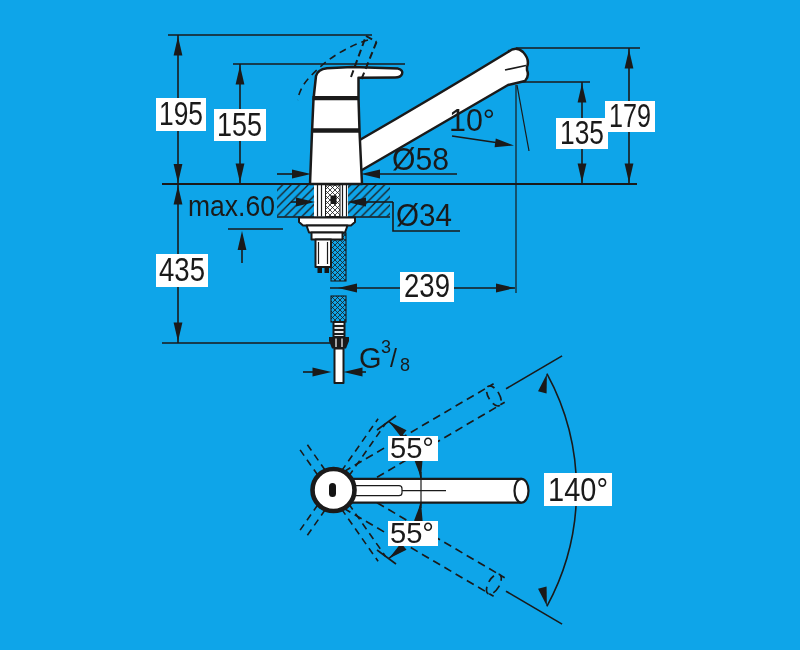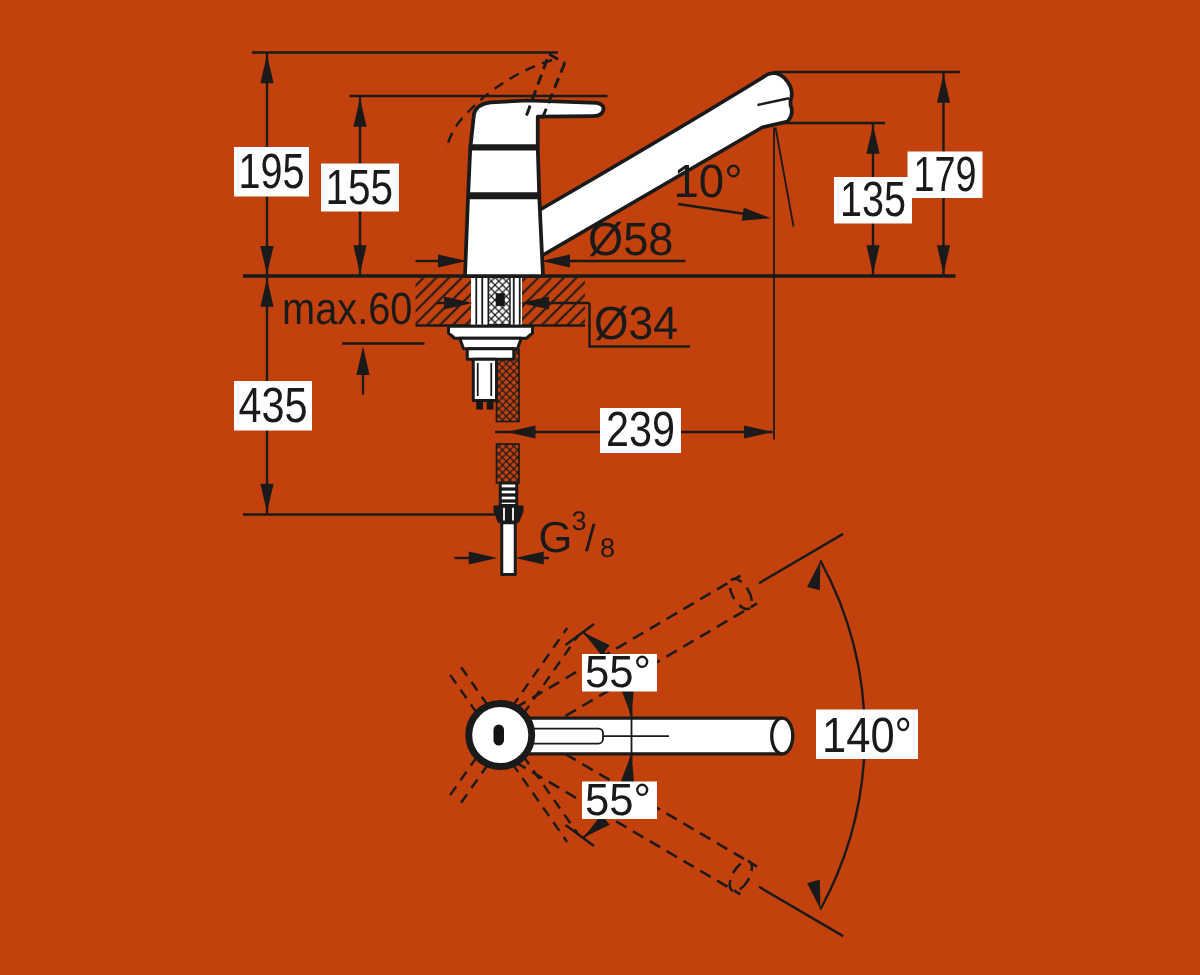--- a/index.html
+++ b/index.html
@@ -1,16 +1,16 @@
 <!DOCTYPE html>
 <html><head>
 <meta charset="utf-8">
 <style>
   html,body{margin:0;padding:0;background:#fff;}
-  #stage{width:800px;height:650px;background:#c2410c;position:relative;overflow:hidden;}
+  #stage{width:800px;height:650px;background:#0ea5e9;position:relative;overflow:hidden;}
   svg text{font-family:"Liberation Sans","DejaVu Sans",sans-serif;fill:#1a1a1a;}
   .ln{stroke:#1a1a1a;stroke-width:1.6;fill:none;}
   .ln2{stroke:#1a1a1a;stroke-width:2.2;fill:none;}
   .thin{stroke:#1a1a1a;stroke-width:1.2;fill:none;}
   .obj{stroke:#1a1a1a;stroke-width:2.5;fill:#fff;stroke-linejoin:round;}
   .obj2{stroke:#1a1a1a;stroke-width:2;fill:#fff;stroke-linejoin:round;}
   .dashL{stroke:#1a1a1a;stroke-width:2;fill:none;stroke-dasharray:7 4;}
   .dashT{stroke:#1a1a1a;stroke-width:1.7;fill:none;stroke-dasharray:8 5;}
   .dash5{stroke:#1a1a1a;stroke-width:1.6;fill:none;stroke-dasharray:7 5;}
   .arr{fill:#1a1a1a;}

